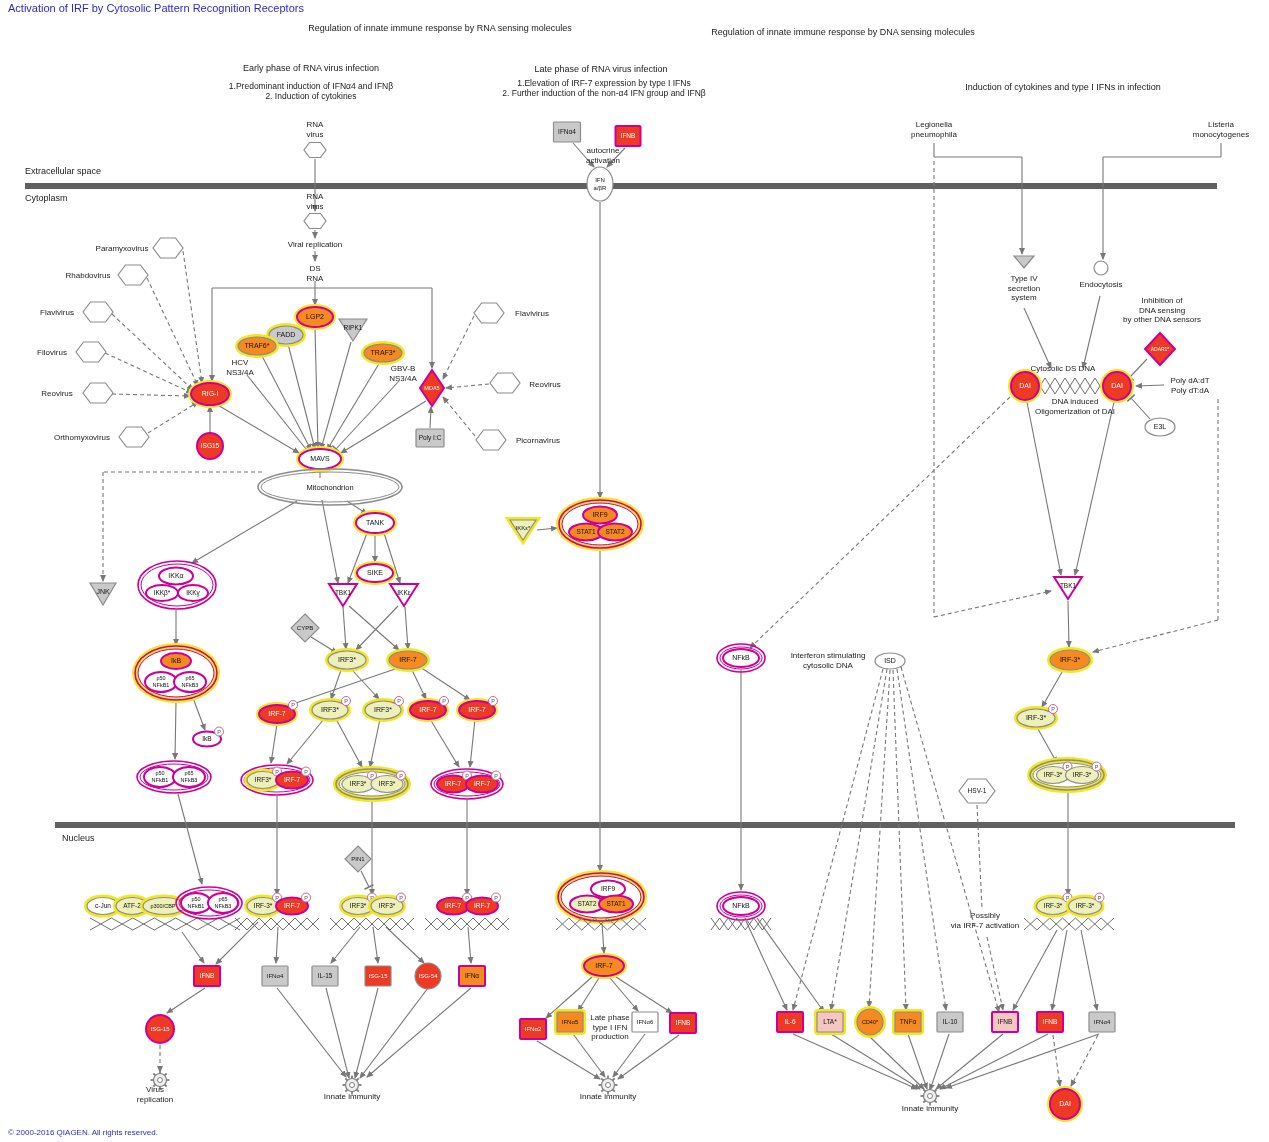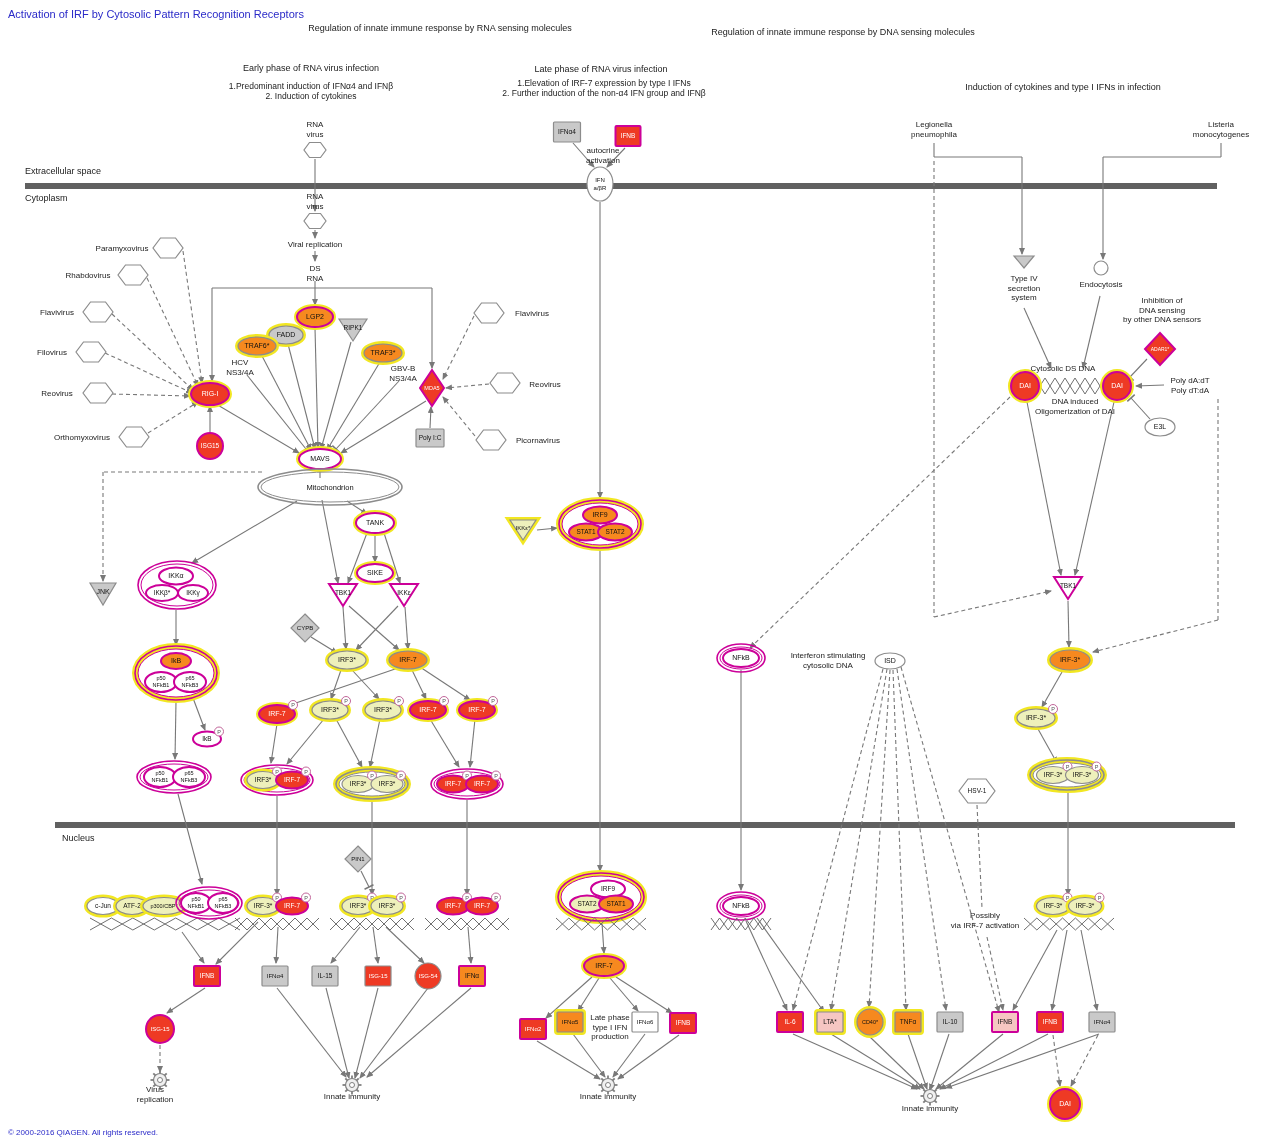--- a/index.html
+++ b/index.html
@@ -1,21 +1,21 @@
 <!DOCTYPE html>
 <html><head>
 <meta charset="utf-8">
 <style>
   html,body{margin:0;padding:0;background:#ffffff;}
   #canvas{position:relative;width:1269px;height:1142px;background:#fff;overflow:hidden;
           font-family:"Liberation Sans",sans-serif;}
   #diagram{position:absolute;left:0;top:0;}
   #diagram text{font-family:"Liberation Sans",sans-serif;}
   .overlay{position:absolute;color:#2a2ac8;}
-  #title{left:8px;top:8px;font-size:11px;}
+  #title{left:8px;top:2px;font-size:11px;}
   #copyright{left:8px;top:1128px;font-size:8px;}
 </style>
 </head>
 <body>
 
 <div id="canvas">
   <svg id="diagram" width="1269" height="1142" viewBox="0 0 1269 1142">
       <defs>
         <marker id="arw" markerWidth="8" markerHeight="8" refX="6" refY="3" orient="auto" markerUnits="userSpaceOnUse">
           <path d="M0,0 L7,3 L0,6 Z" fill="#787878"></path>

